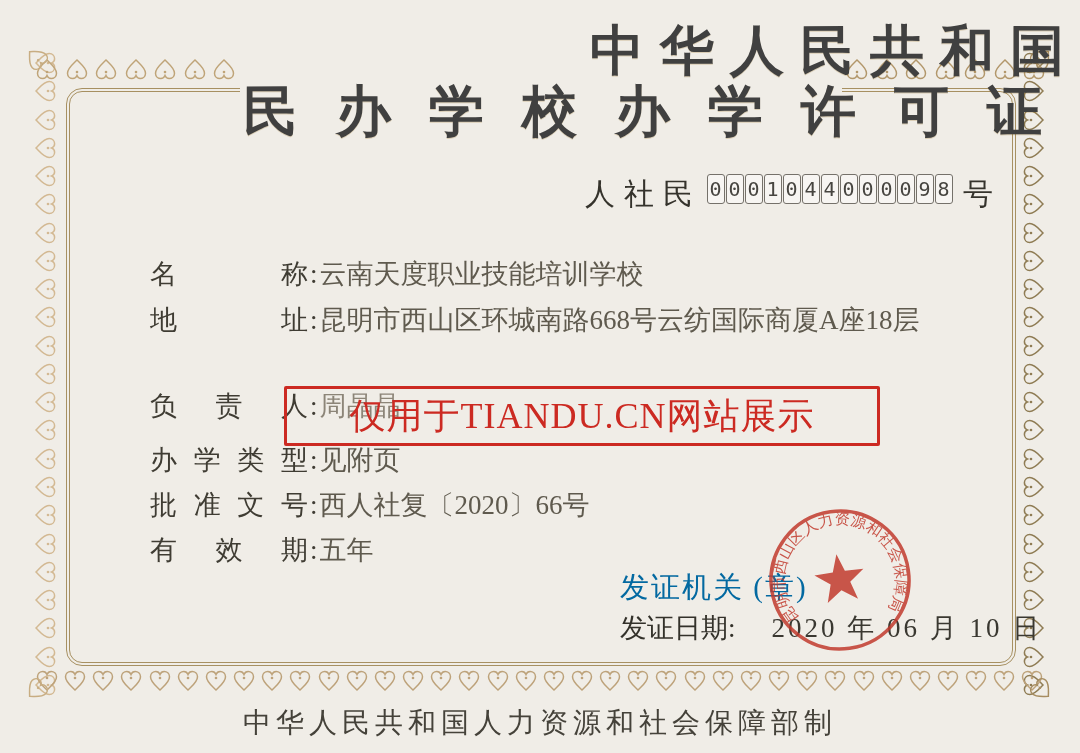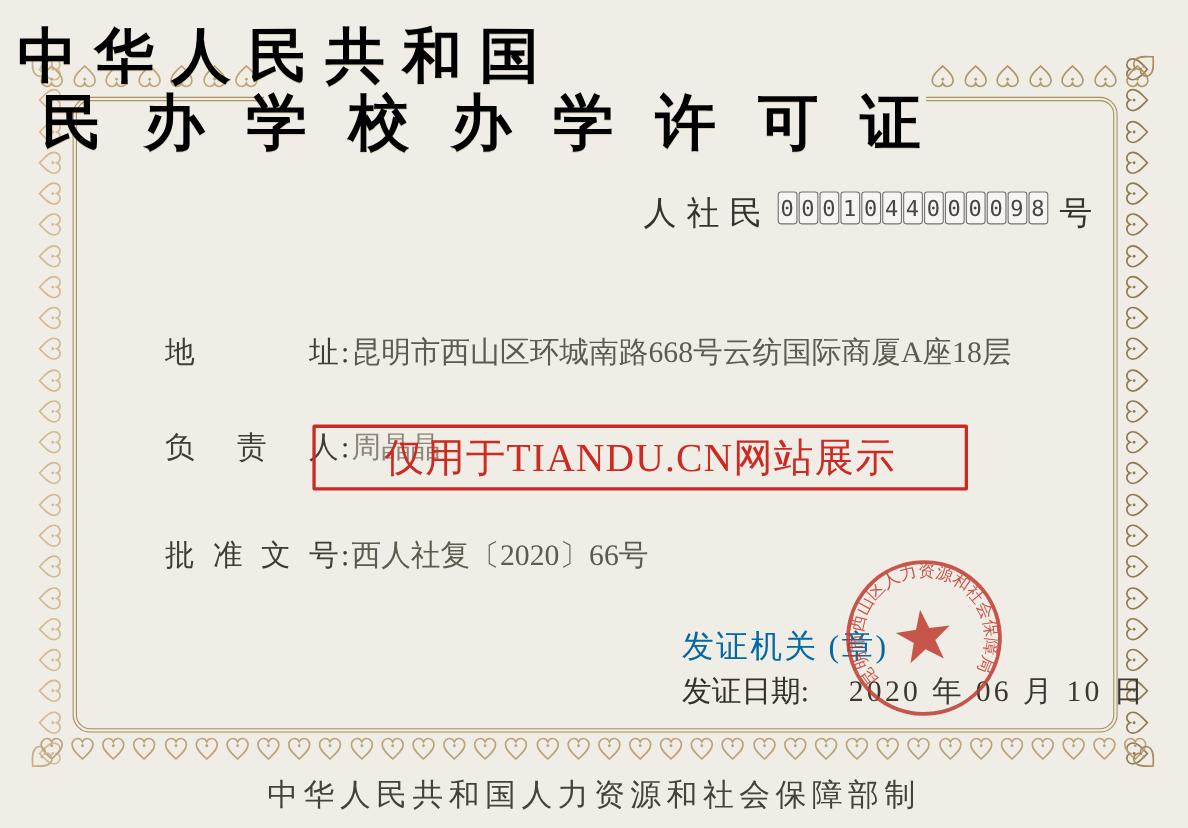--- a/index.html
+++ b/index.html
@@ -25,22 +25,22 @@
   .c-tl{left:22px;  top:44px;  color:#c8ad82;} .c-tl svg{transform:rotate(135deg);}
   .c-tr{left:1028px;top:44px;  color:#a78d61;} .c-tr svg{transform:rotate(-135deg);}
   .c-bl{left:22px;  top:676px; color:#c8ad82;} .c-bl svg{transform:rotate(45deg);}
   .c-br{left:1028px;top:676px; color:#a78d61;} .c-br svg{transform:rotate(-45deg);}
   
   .frame{position:absolute;left:66px;top:88px;width:948px;height:576px;
          border:1px solid #a79061;border-radius:16px;z-index:1;pointer-events:none;}
   .frame::after{content:"";position:absolute;inset:2px;border:1px solid #a79061;border-radius:13px;}
   .notch{position:absolute;left:240px;top:83px;width:602px;height:15px;background:#f0ede7;z-index:2;}
   
-  .title{position:absolute;left:0;right:0;top:22px;text-align:left;z-index:4;
-         color:#000000;font-weight:bold;
+  .title{position:absolute;left:0;right:0;top:22px;text-align:right;z-index:4;
+         color:#404040;font-weight:bold;
          text-shadow:0 1px 0 rgba(150,110,30,.25);}
   .title .t1{font-size:54px;letter-spacing:16px;padding-left:16px;line-height:1.1;}
   .title .t2{font-size:55px;letter-spacing:38px;padding-left:38px;line-height:1.05;margin-top:2px;}
   
   .serial{position:absolute;left:585px;top:174px;display:flex;align-items:flex-start;z-index:4;
           color:#35332c;font-size:30px;}
   .serial .pfx{letter-spacing:9px;margin-right:4px;}
   .serial .sfx{margin-left:10px;}
   .digit{display:inline-flex;align-items:center;justify-content:center;
          width:16px;height:28px;margin:0 0.5px;border:1px solid #75716a;border-radius:3px;
@@ -514,28 +514,37 @@
     <span class="digit">4</span>
     <span class="digit">0</span>
     <span class="digit">0</span>
     <span class="digit">0</span>
     <span class="digit">0</span>
     <span class="digit">9</span>
     <span class="digit">8</span>
     <span class="sfx">号</span>
   </div>
 
+  <div class="row" style="top:256px">
+    <span class="flabel">名 称</span><span class="colon">:</span><span class="fvalue">云南天度职业技能培训学校</span>
+  </div>
   <div class="row" style="top:302px">
     <span class="flabel">地 址</span><span class="colon">:</span><span class="fvalue">昆明市西山区环城南路668号云纺国际商厦A座18层</span>
   </div>
   <div class="row row-person" style="top:388px">
     <span class="flabel">负 责 人</span><span class="colon">:</span><span class="fvalue">周晶晶</span>
   </div>
+  <div class="row" style="top:442px">
+    <span class="flabel">办 学 类 型</span><span class="colon">:</span><span class="fvalue">见附页</span>
+  </div>
   <div class="row" style="top:487px">
     <span class="flabel">批 准 文 号</span><span class="colon">:</span><span class="fvalue">西人社复〔2020〕66号</span>
+  </div>
+  <div class="row" style="top:532px">
+    <span class="flabel">有 效 期</span><span class="colon">:</span><span class="fvalue">五年</span>
   </div>
 
   <div class="issuer">发证机关 (章)</div>
   <div class="dateline">
     <span class="dlabel">发证日期:</span><span class="dval">2020 年 06 月 10 日</span>
   </div>
 
   <svg class="seal" viewBox="0 0 150 150">
     <circle cx="75" cy="75" r="69" fill="none" stroke="#c23b2e" stroke-width="3.5"></circle>
     <path id="sealArc" d="M29.1 107.1 A56 56 0 1 1 120.9 107.1" fill="none"></path>

